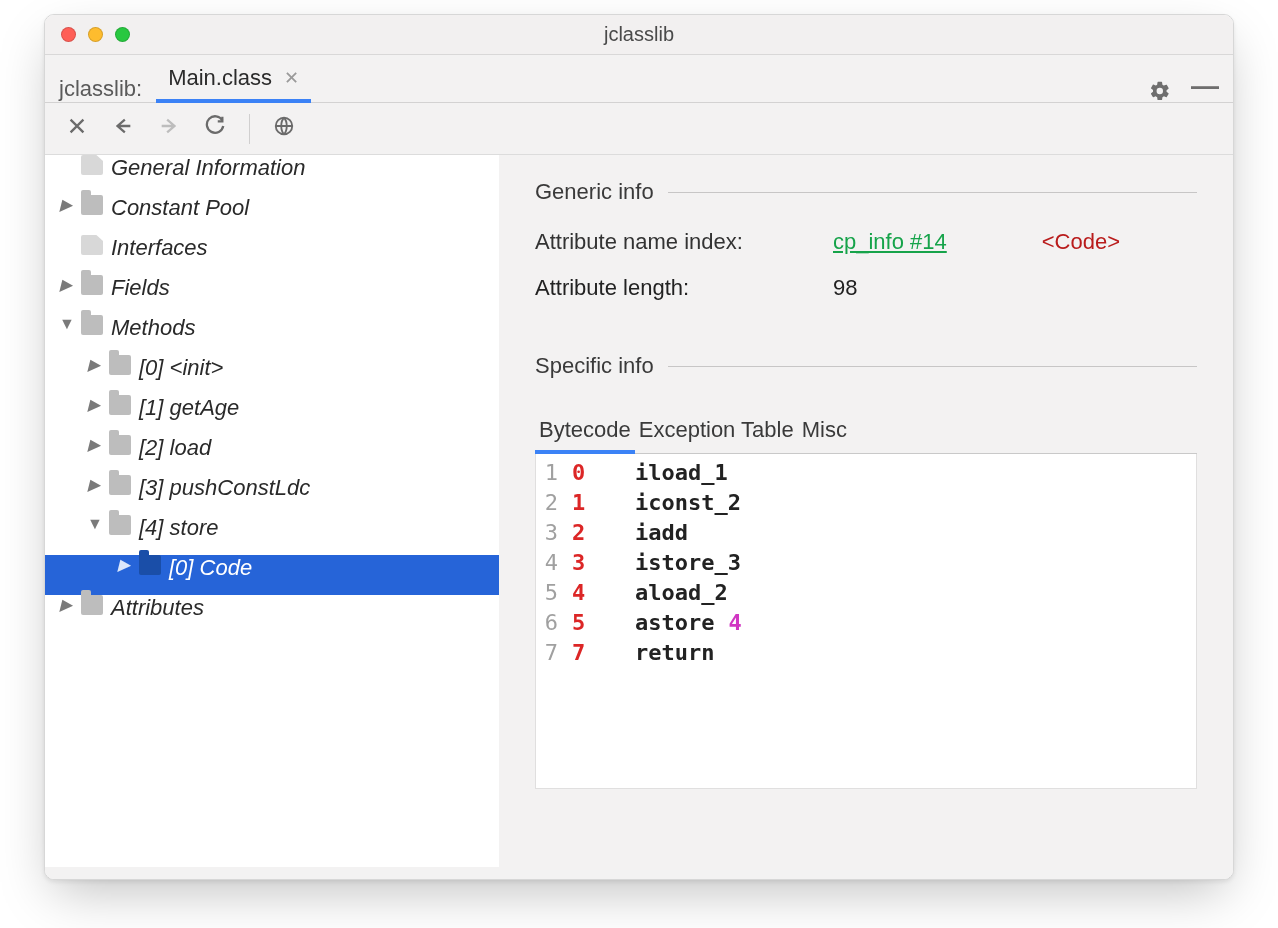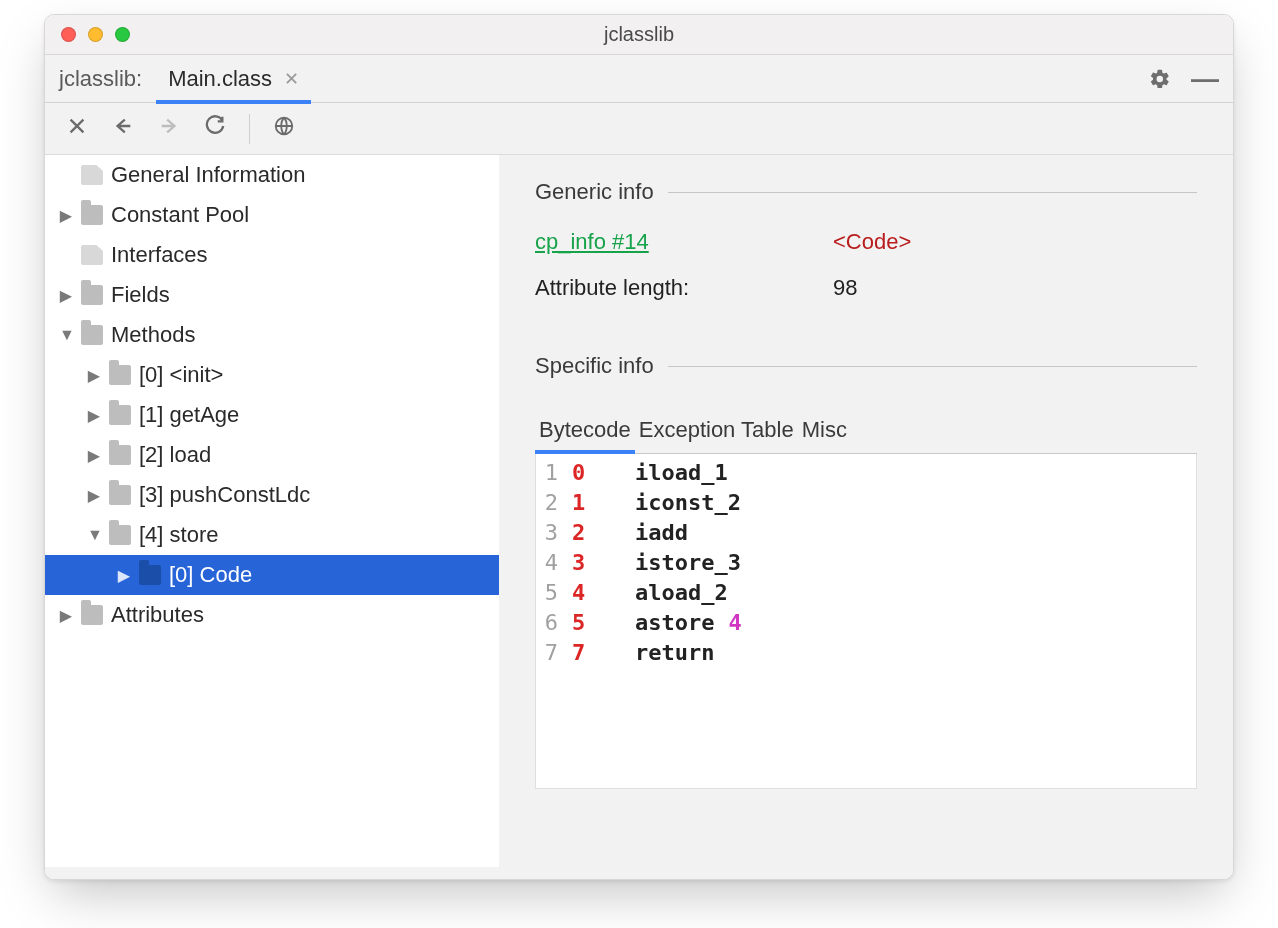--- a/index.html
+++ b/index.html
@@ -19,21 +19,21 @@
     height: 40px; background: #f2f0f0; border-bottom: 1px solid #d9d8d8;
     display: flex; align-items: center; position: relative;
   }
   .traffic { display: flex; gap: 12px; margin-left: 16px; }
   .tl { width: 15px; height: 15px; border-radius: 50%; border: 1px solid rgba(0,0,0,.15); }
   .tl.red { background: #ff5f57; } .tl.yellow { background: #febc2e; } .tl.green { background: #28c840; }
   .titletext { position: absolute; left: 50%; transform: translateX(-50%); font-size: 20px; color: #4a4a4a; }
   
   .tabstrip {
     height: 48px; background: #f3f2f2; border-bottom: 1px solid #d3d2d2;
-    display: flex; align-items: center; padding: 0 10px 0 14px;
+    display: flex; align-items: flex-end; padding: 0 10px 0 14px;
   }
   .workspace-name { font-size: 22px; color: #5a5a5a; margin-right: 14px; }
   .tab {
     display: flex; align-items: center; gap: 12px; height: 48px;
     padding: 0 12px; position: relative; color: #2b2b2b; font-size: 22px;
   }
   .tab.active::after {
     content: ""; position: absolute; left: 0; right: 0; bottom: -1px; height: 4px; background: #3b82f6;
   }
   .tab .close { color: #9a9a9a; font-size: 18px; }
@@ -47,21 +47,21 @@
     display: flex; align-items: center; gap: 14px; padding: 0 16px;
   }
   .tbtn { width: 32px; height: 32px; display:flex; align-items:center; justify-content:center; color:#6b6b6b;}
   .tbtn.disabled { color: #bdbdbd; }
   .tbtn svg { width: 22px; height: 22px; }
   .vsep { width: 1px; height: 30px; background: #d0cfcf; margin: 0 4px; }
   
   .body { flex: 1; display: flex; overflow: hidden; }
   
   .tree { width: 454px; background: #fff; border-right: 0; overflow: auto; font-size: 22px; color:#2a2a2a; }
-  .node { display: flex; align-items: center; height: 40px; gap: 8px; white-space: nowrap; }
+  .node { display: flex; align-items: flex-start; height: 40px; gap: 8px; white-space: nowrap; font-style: italic; }
   .disclosure { width: 14px; text-align: center; color: #7a7a7a; font-size: 16px; user-select:none;}
   .disclosure.empty { visibility: hidden; }
   .icon-folder, .icon-file {
     width: 22px; height: 20px; border-radius: 2px; flex: 0 0 auto;
   }
   .icon-folder { background: #bdbdbd; position: relative; border-radius: 0 2px 2px 2px; }
   .icon-folder::before { content:""; position:absolute; top:-5px; left:0; width:10px; height:5px; background:#bdbdbd; border-radius:2px 2px 0 0;}
   .icon-file { background: #d8d8d8; clip-path: polygon(0 0, 70% 0, 100% 30%, 100% 100%, 0 100%); }
   .node-label { }
   .depth0 { padding-left: 14px; } .depth1 { padding-left: 42px; } .depth2 { padding-left: 72px; }
@@ -224,20 +224,21 @@
           <span class="node-label">Attributes</span>
         </div>
       </div>
 
     <div class="detail">
       <div class="section-head">
         <span>Generic info</span>
         <div class="line"></div>
       </div>
       <div class="kv">
+        <span class="label">Attribute name index:</span>
         <a class="link" href="#">cp_info #14</a>
         <span class="tag">&lt;Code&gt;</span>
       </div>
       <div class="kv-single">
         <span class="label">Attribute length:</span>
         <span class="val-red">98</span>
       </div>
 
       <div class="section-head" style="margin-top:52px;">
         <span>Specific info</span>

